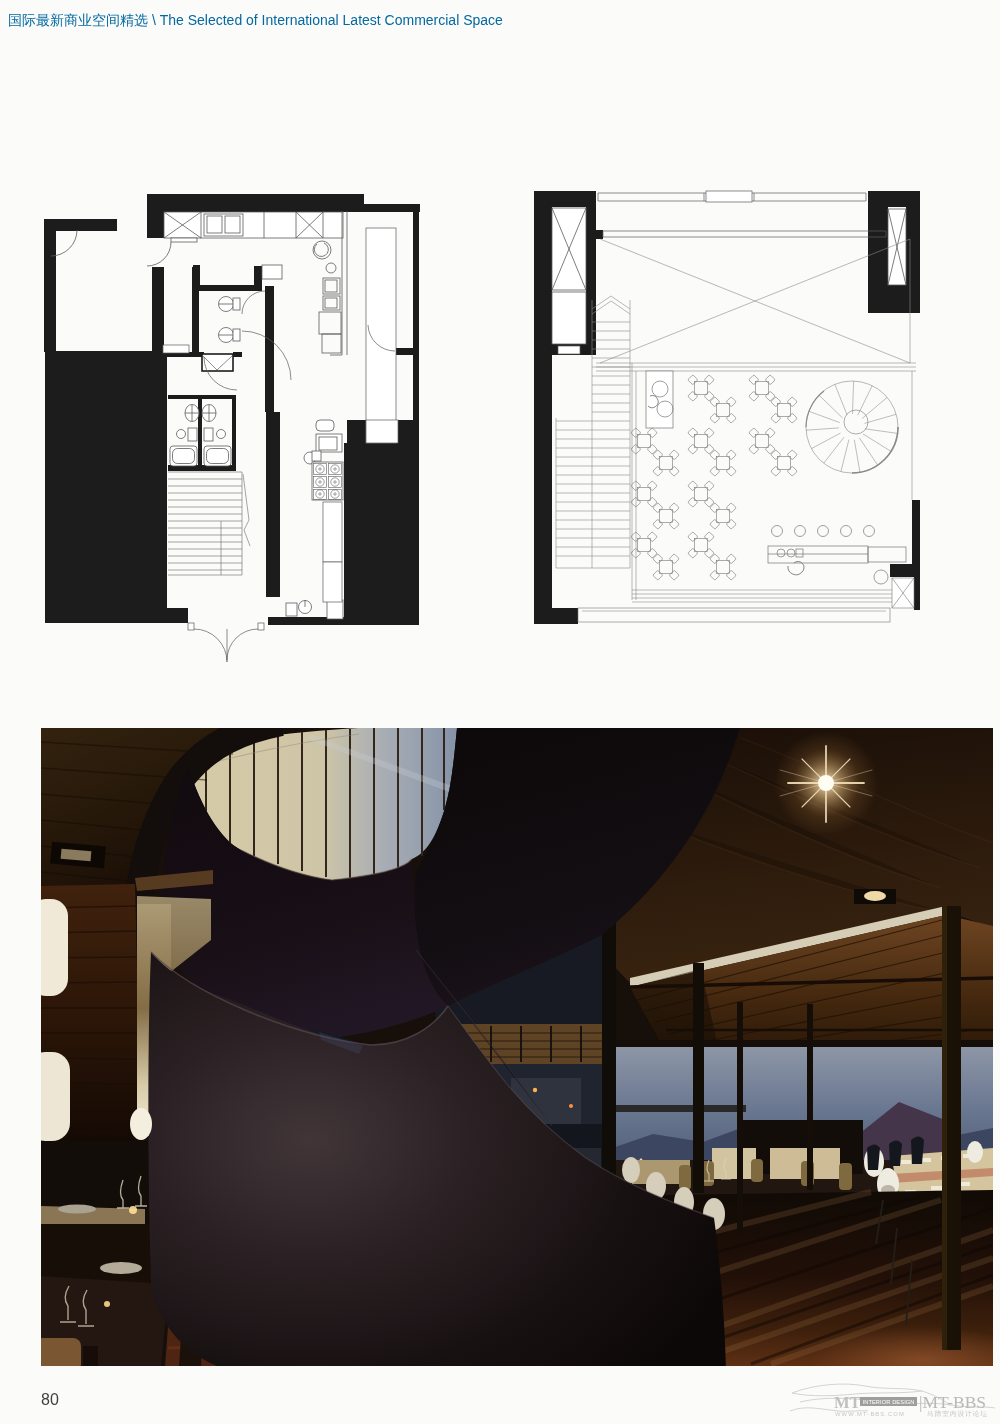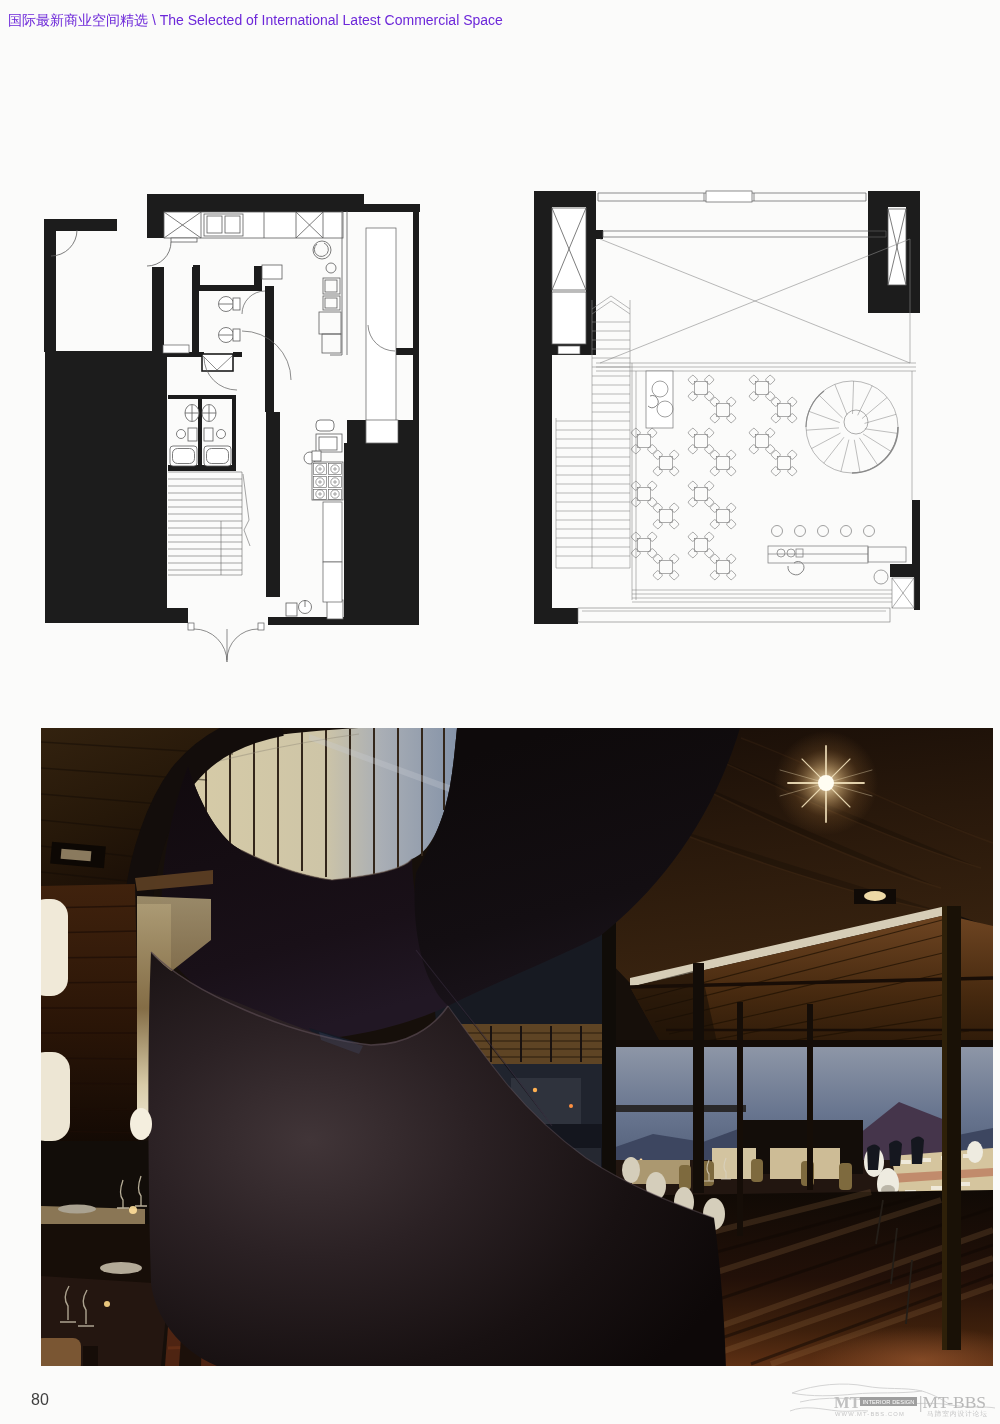--- a/index.html
+++ b/index.html
@@ -2,21 +2,21 @@
 <html><head>
 <meta charset="utf-8">
 <style>
   html,body{margin:0;padding:0;}
   body{width:1000px;height:1424px;position:relative;background:#fbfbfa;font-family:"Liberation Sans",sans-serif;overflow:hidden;}
   .abs{position:absolute;}
 </style>
 </head>
 <body>
 
-<div class="abs" style="left:8px;top:12px;width:700px;font-size:14px;color:#6d28d9;">国际最新商业空间精选 \ The Selected of International Latest Commercial Space</div>
+<div class="abs" style="left:8px;top:12px;width:700px;font-size:14px;color:#0369a1;">国际最新商业空间精选 \ The Selected of International Latest Commercial Space</div>
 
 <svg class="abs" style="left:38px;top:190px;width:386px;height:475px" viewBox="38 190 386 475">
 <g fill="#1c1c1c" stroke="none">
 
 <rect x="147" y="194" width="217" height="18"></rect>
 
 <rect x="364" y="204" width="56" height="8"></rect>
 
 <rect x="147" y="194" width="17" height="44"></rect>
 
@@ -709,21 +709,21 @@
 
 <path d="M407,278 C430,310 445,330 465,355 C490,385 520,412 545,430 C590,460 640,478 673,490" stroke="#5e5058" stroke-width="1.2" fill="none" opacity="0.5"></path>
 
 <polygon points="278,304 322,318 318,326 280,312" fill="#48587a" opacity="0.25"></polygon>
 
 <path d="M375,222 C420,280 470,340 511,398" stroke="#3a2e40" stroke-width="1.1" opacity="0.55"></path>
 
 <ellipse cx="100" cy="396" rx="11" ry="16" fill="#f4eede"></ellipse>
 </svg>
 
-<div class="abs" style="left:31px;top:1391px;font-size:16px;color:#3f3f3f;text-align:right;">80</div>
+<div class="abs" style="left:41px;top:1391px;font-size:16px;color:#3f3f3f;text-align:right;">80</div>
 
 <svg class="abs" style="left:790px;top:1381px;width:210px;height:43px" viewBox="0 0 210 43">
 
 <g stroke="#d4d4d4" stroke-width="1" fill="none">
 <path d="M2,12 C25,3 55,1 75,5 C95,9 115,6 132,10 C110,13 85,11 65,13 C45,15 20,16 2,12 z"></path>
 <path d="M10,21 C35,15 65,17 90,21 C115,25 140,20 160,24 C180,27 195,25 205,27"></path>
 <path d="M0,30 C15,24 30,28 48,30 C60,31 70,29 78,30"></path>
 <path d="M132,10 C145,14 155,20 160,24"></path>
 </g>
 

